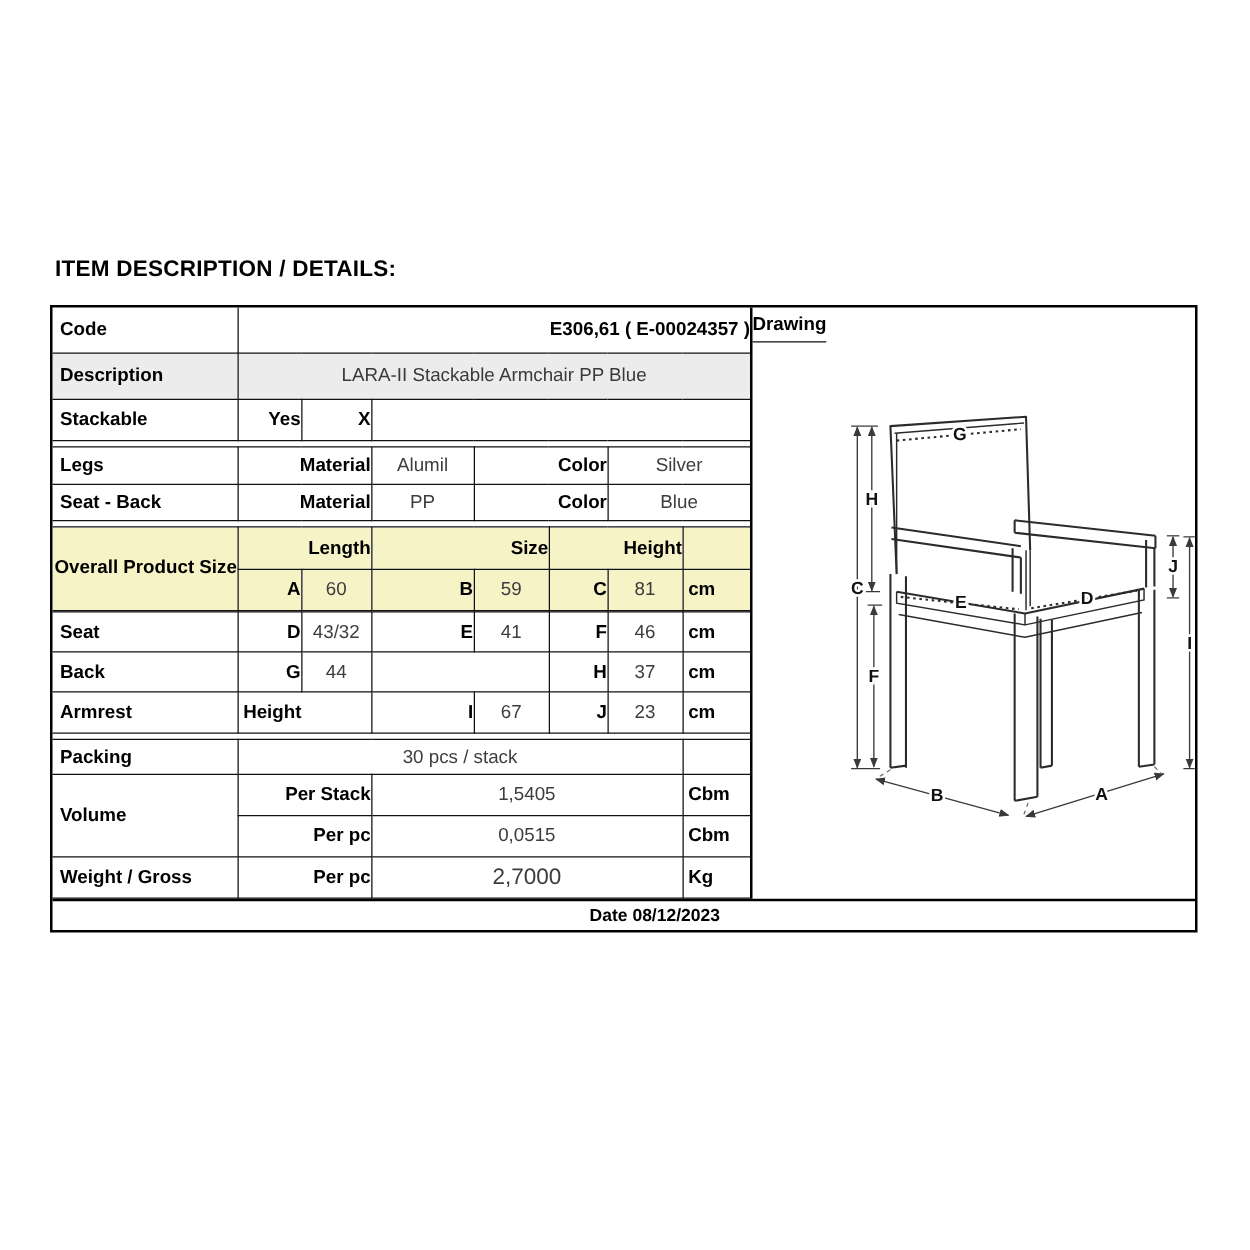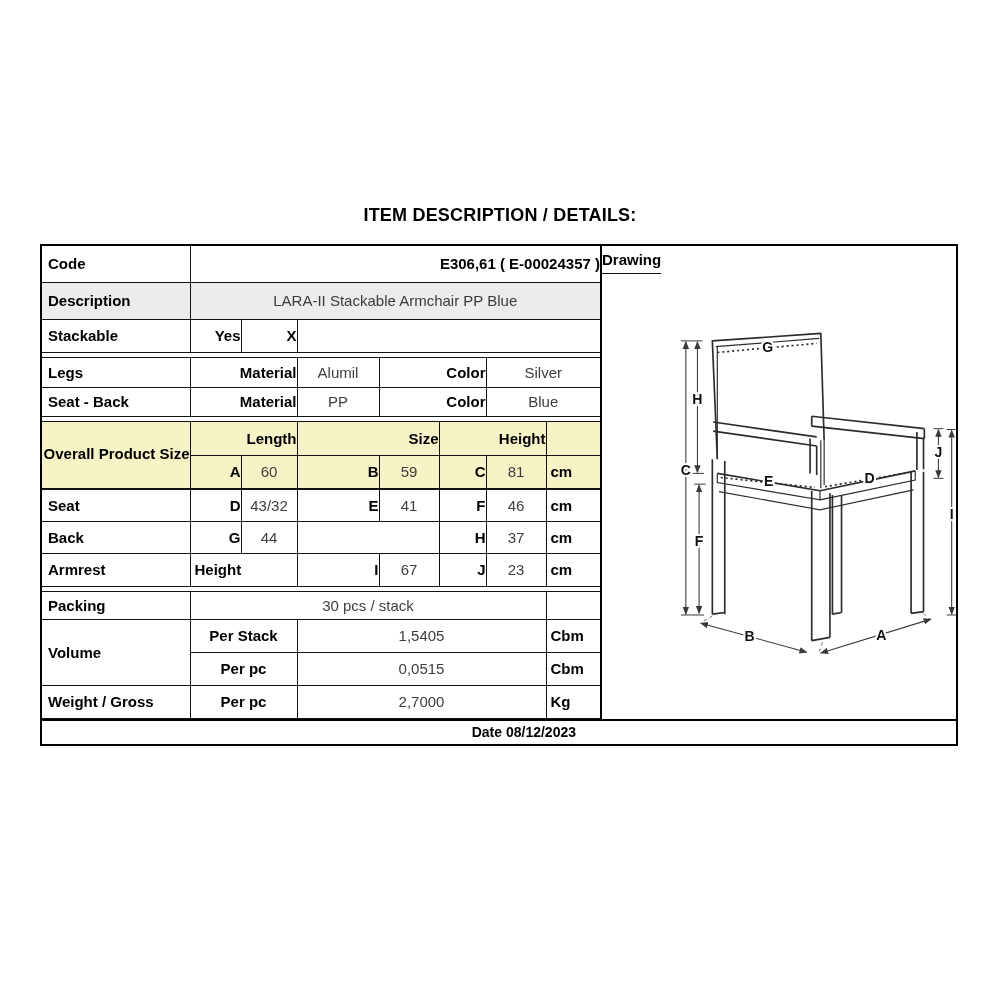--- a/index.html
+++ b/index.html
@@ -1,21 +1,21 @@
 <!DOCTYPE html>
 <html><head>
 <meta charset="utf-8">
 <style>
   * { margin:0; padding:0; box-sizing:border-box; }
   html,body { background:#fff; }
   body { width:1000px; height:1000px; position:relative; font-family:"Liberation Sans", sans-serif; color:#000; }
 
   .page-title {
     position:absolute; top:205px; left:0; width:1000px;
-    text-align:center; font-size:18px; font-weight:bold; letter-spacing:.2px;
+    text-align:left; font-size:18px; font-weight:bold; letter-spacing:.2px;padding-left:44px;
   }
 
   .sheet {
     position:absolute; left:40px; top:244px; width:918px;
     border:2px solid #000; background:#fff;
   }
   .sheet-body { display:flex; align-items:stretch; }
   .left-col { width:558px; }
   .right-col { flex:1; border-left:2px solid #000; display:flex; flex-direction:row; }
 
@@ -26,21 +26,21 @@
   table.sec.first tr:first-child td { border-top:none; }
   .gap { height:4px; }
 
   td.lbl { font-weight:bold; padding-left:6px; text-align:left; }
   td.ctr { text-align:right; }
   td.b { font-weight:bold; }
   td.val { text-align:center; color:#3d3d3d; font-size:14.5px; }
   td.unit { font-weight:bold; font-size:13px; padding-left:4px; text-align:left; }
   tr.grey td { background:#ececec; }
   tr.yellow td { background:#f6f3c6; }
-  td.small-b { font-weight:bold; font-size:13px; text-align:center; }
+  td.small-b { font-weight:bold; font-size:13px; text-align:right; }
   .two-line { white-space:normal; line-height:1.25; }
 
   .ps-flex { display:flex; align-items:center; color:#3d3d3d; font-size:14.5px; }
   .ps-flex span { display:inline-block; }
   .ps-v1 { margin-left:44px; } .ps-x1 { margin-left:62px; } .ps-v2 { margin-left:62px; }
   .ps-x2 { margin-left:58px; } .ps-v3 { margin-left:48px; }
   .ps-u  { margin-left:12px; font-weight:bold; font-size:12.5px; color:#000; }
 
   .date-row {
     border-top:2px solid #000; height:25px; display:flex; align-items:center;
@@ -233,21 +233,21 @@
           <td class="unit">Cbm</td>
         </tr>
         <tr style="height:33px">
           <td class="small-b">Per pc</td>
           <td class="val" style="font-size:15px">0,0515</td>
           <td class="unit">Cbm</td>
         </tr>
         <tr style="height:33px">
           <td class="lbl">Weight / Gross</td>
           <td class="small-b">Per pc</td>
-          <td class="val" style="font-size:15px">2,7000</td>
+          <td class="val" style="font-size:18px">2,7000</td>
           <td class="unit">Kg</td>
         </tr>
       </tbody>
         </table>
 
     </div>
 
     <div class="right-col">
       <div class="drawing-header">Drawing</div>
       <div class="drawing-area">

